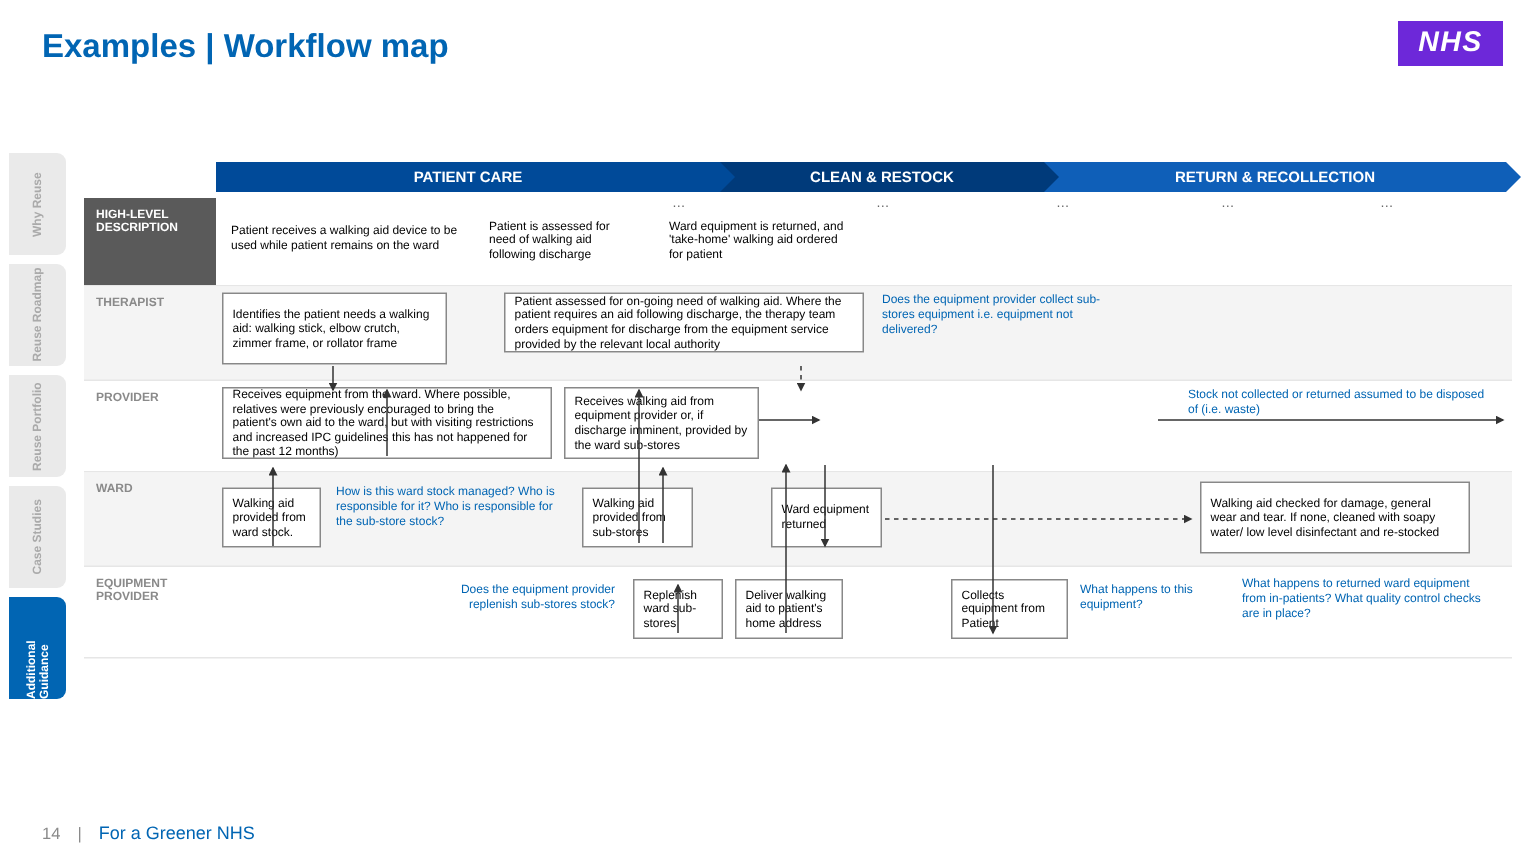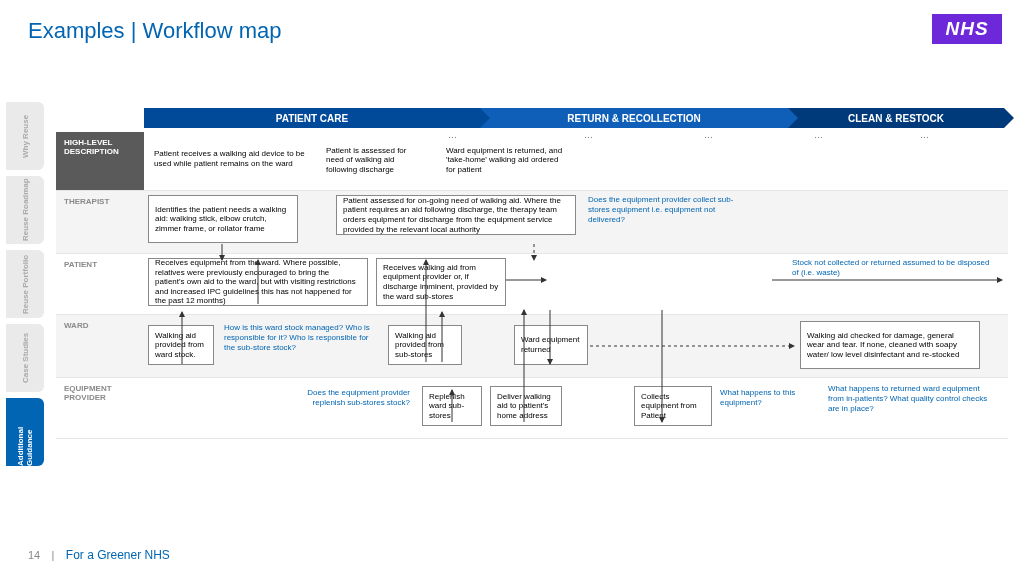--- a/index.html
+++ b/index.html
@@ -1,17 +1,17 @@
 <!DOCTYPE html>
 <html><head>
 <meta charset="utf-8">
 <style>
 * { margin:0; padding:0; box-sizing:border-box; }
 body { font-family:Arial,Helvetica,sans-serif; width:1024px; height:576px; background:#fff; position:relative; overflow:hidden; }
-.title { position:absolute; top:18px; left:28px; font-size:22px; font-weight:400; color:#0165b3;text-align:right; }
+.title { position:absolute; top:18px; left:28px; font-size:22px; font-weight:700; color:#0165b3;text-align:right; }
 .logo { position:absolute; top:14px; right:22px; width:70px; height:30px; background:#6d28d9; display:flex; align-items:center; justify-content:center; color:#fff; font-weight:900; font-style:italic; font-size:19px; letter-spacing:1px; }
 .tabs { position:absolute; left:6px; top:102px; width:38px; }
 .tab { width:38px; height:68px; margin-bottom:6px; border-radius:6px 0 0 6px; display:flex; align-items:center; justify-content:center; writing-mode:vertical-rl; transform:rotate(180deg); font-size:8px; font-weight:600; color:#aaa; background:#eaeaea; }
 .tab.active { background:#0165b3; color:#fff; }
 .phases { position:absolute; top:108px; left:144px; width:860px; height:20px; display:flex; }
 .phase { height:20px; display:flex; align-items:center; justify-content:center; color:#fff; font-size:10px; font-weight:700; position:relative; }
 .phase::after { content:''; position:absolute; right:-10px; top:0; border-left:10px solid; border-top:10px solid transparent; border-bottom:10px solid transparent; z-index:2; }
 .ph1 { width:336px; background:#004a99; }
 .ph1::after { border-left-color:#004a99; }
 .ph2 { width:308px; background:#0f5fb8; }
@@ -40,22 +40,22 @@
 <div class="tabs">
   <div class="tab">Why Reuse</div>
   <div class="tab">Reuse Roadmap</div>
   <div class="tab">Reuse Portfolio</div>
   <div class="tab">Case Studies</div>
   <div class="tab active">Additional Guidance</div>
 </div>
 
 <div class="phases">
   <div class="phase ph1">PATIENT CARE</div>
+  <div class="phase ph3">CLEAN &amp; RESTOCK</div>
   <div class="phase ph2">RETURN &amp; RECOLLECTION</div>
-  <div class="phase ph3">CLEAN &amp; RESTOCK</div>
 </div>
 
 <div class="rows">
   <div class="row dklabel">
     <div class="rowlabel">HIGH-LEVEL DESCRIPTION</div>
     <div class="rowbody" style="min-height:58px;">
       <div class="box" style="left:4px;top:6px;width:166px;height:42px;border:none;">Patient receives a walking aid device to be used while patient remains on the ward</div>
       <div class="box" style="left:176px;top:10px;width:110px;height:36px;border:none;">Patient is assessed for need of walking aid following discharge</div>
       <div class="box" style="left:296px;top:8px;width:130px;height:40px;border:none;">Ward equipment is returned, and 'take-home' walking aid ordered for patient</div>
       <div class="dots" style="left:304px;top:-2px;">…</div>
@@ -69,21 +69,21 @@
   <div class="row alt">
     <div class="rowlabel">THERAPIST</div>
     <div class="rowbody" style="min-height:62px;">
       <div class="box" style="left:4px;top:4px;width:150px;height:48px;">Identifies the patient needs a walking aid: walking stick, elbow crutch, zimmer frame, or rollator frame</div>
       <div class="box" style="left:180px;top:4px;width:240px;height:40px;margin-left:12px;">Patient assessed for on-going need of walking aid. Where the patient requires an aid following discharge, the therapy team orders equipment for discharge from the equipment service provided by the relevant local authority</div>
       <div class="note" style="left:444px;top:4px;width:160px;">Does the equipment provider collect sub-stores equipment i.e. equipment not delivered?</div>
     </div>
   </div>
 
   <div class="row">
-    <div class="rowlabel">PATIENT</div>
+    <div class="rowlabel">PROVIDER</div>
     <div class="rowbody" style="min-height:60px;">
       <div class="box" style="left:4px;top:4px;width:220px;height:48px;">Receives equipment from the ward. Where possible, relatives were previously encouraged to bring the patient's own aid to the ward, but with visiting restrictions and increased IPC guidelines this has not happened for the past 12 months)</div>
       <div class="box" style="left:232px;top:4px;width:130px;height:48px;">Receives walking aid from equipment provider or, if discharge imminent, provided by the ward sub-stores</div>
       <div class="note" style="left:648px;top:4px;width:200px;">Stock not collected or returned assumed to be disposed of (i.e. waste)</div>
     </div>
   </div>
 
   <div class="row alt">
     <div class="rowlabel">WARD</div>
     <div class="rowbody" style="min-height:62px;">

